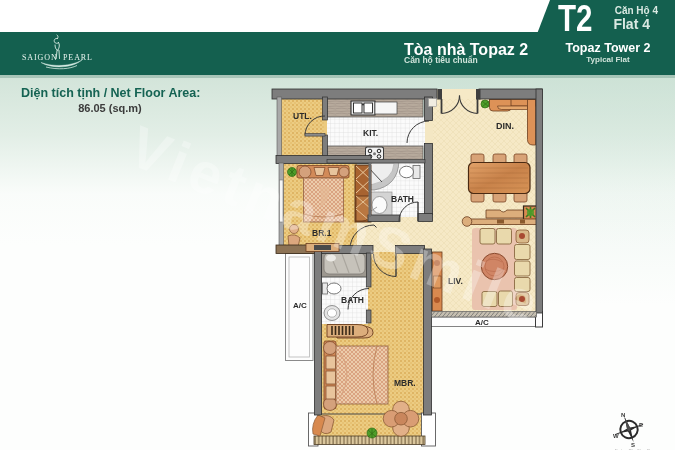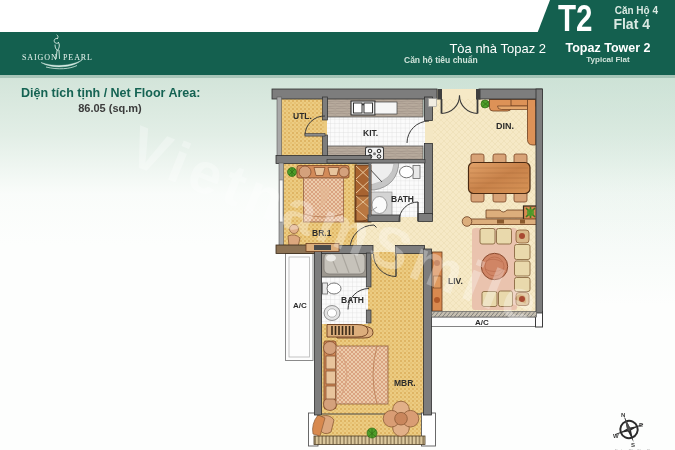--- a/index.html
+++ b/index.html
@@ -38,22 +38,22 @@
     <path d="M55,13 c0,3.5 1.5,5 3,5.5"></path>
     <path d="M57,18.5 l-0.8,8 M59,18.5 l0.5,8"></path>
     <path d="M57.5,6.5 c1,-1.5 0.5,-3 -0.5,-3.5"></path>
   </g>
   <g stroke="#d5ebe2" fill="none">
     <path d="M41,30.5 c12,4.5 30,4 41,-2.5 c-9,8 -30,9.5 -41,2.5 Z" fill="#d5ebe2" stroke-width="0.4"></path>
     <path d="M46,35 c12,3 24,2 31,-1.5" stroke-width="0.8"></path>
   </g>
 </svg>
 
-<div class="abs" style="left:404px;top:41px;width:142px;text-align:right;color:#fff;
-  font-size:13px;font-weight:normal;">Tòa nhà Topaz 2</div>
+<div class="abs" style="left:404px;top:41px;width:142px;text-align:left;color:#fff;
+  font-size:16px;font-weight:bold;">Tòa nhà Topaz 2</div>
 
 <div class="abs" style="left:404px;top:55px;width:142px;color:#cfe3da;
   font-size:8.5px;font-weight:bold;">Căn hộ tiêu chuẩn</div>
 
 <div class="abs" style="left:538px;top:41px;width:140px;text-align:center;color:#fff;
   font-size:12.5px;font-weight:bold;">Topaz Tower 2</div>
 
 <div class="abs" style="left:538px;top:55px;width:140px;text-align:center;color:#cfe3da;
   font-size:8px;font-weight:bold;">Typical Flat</div>
 

